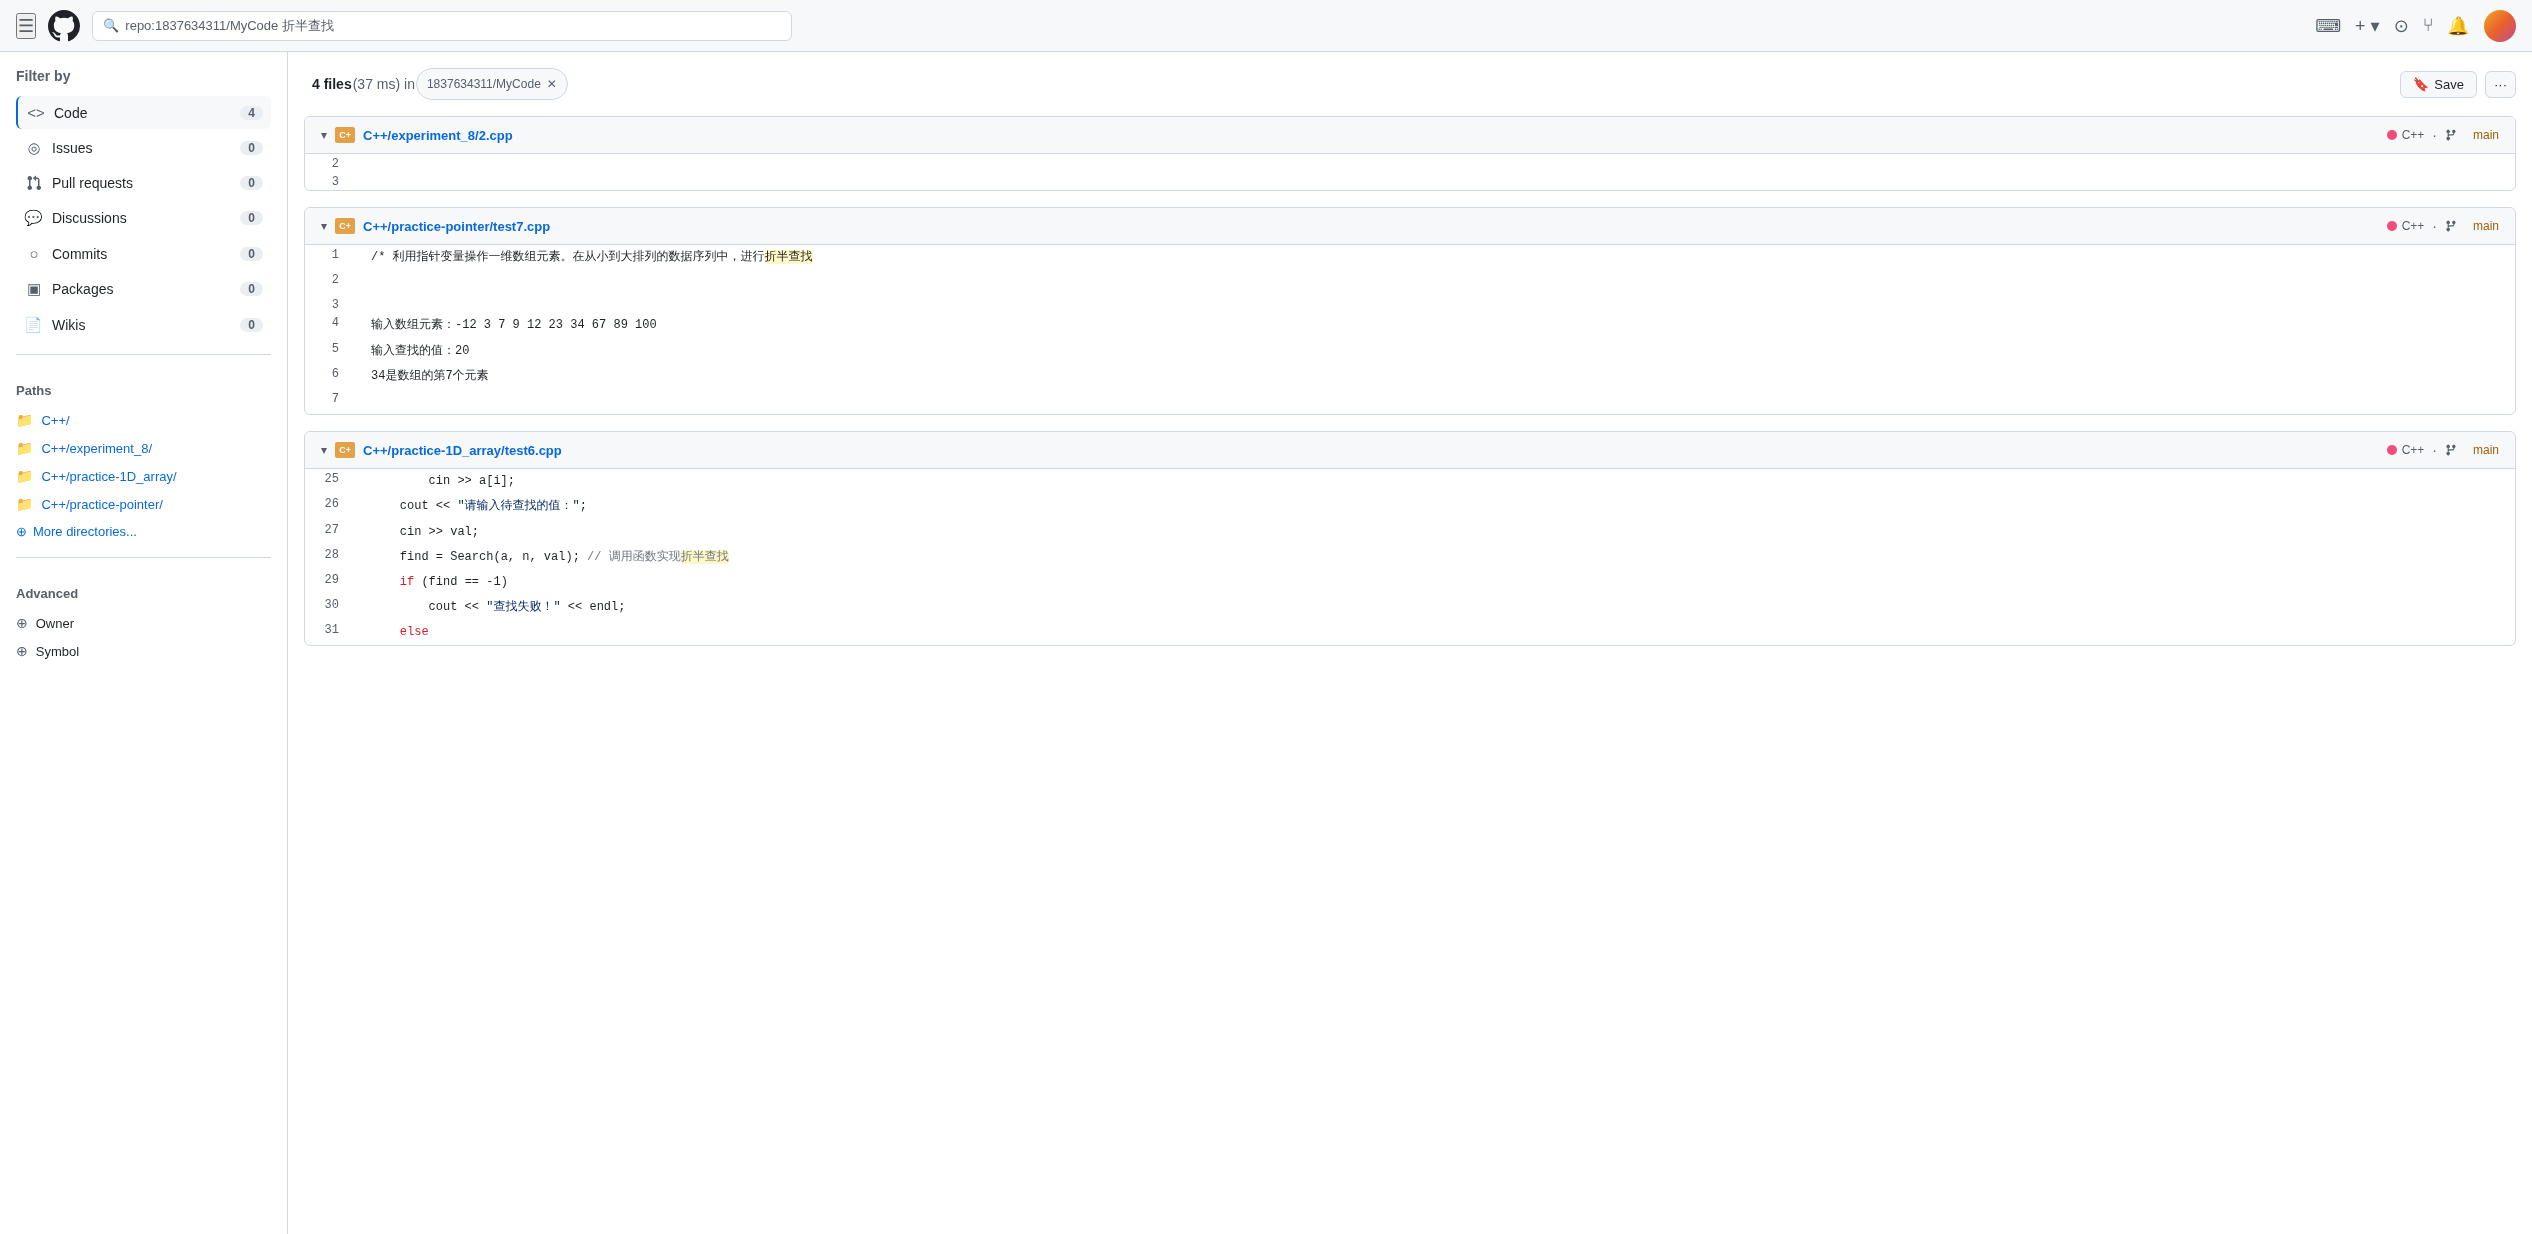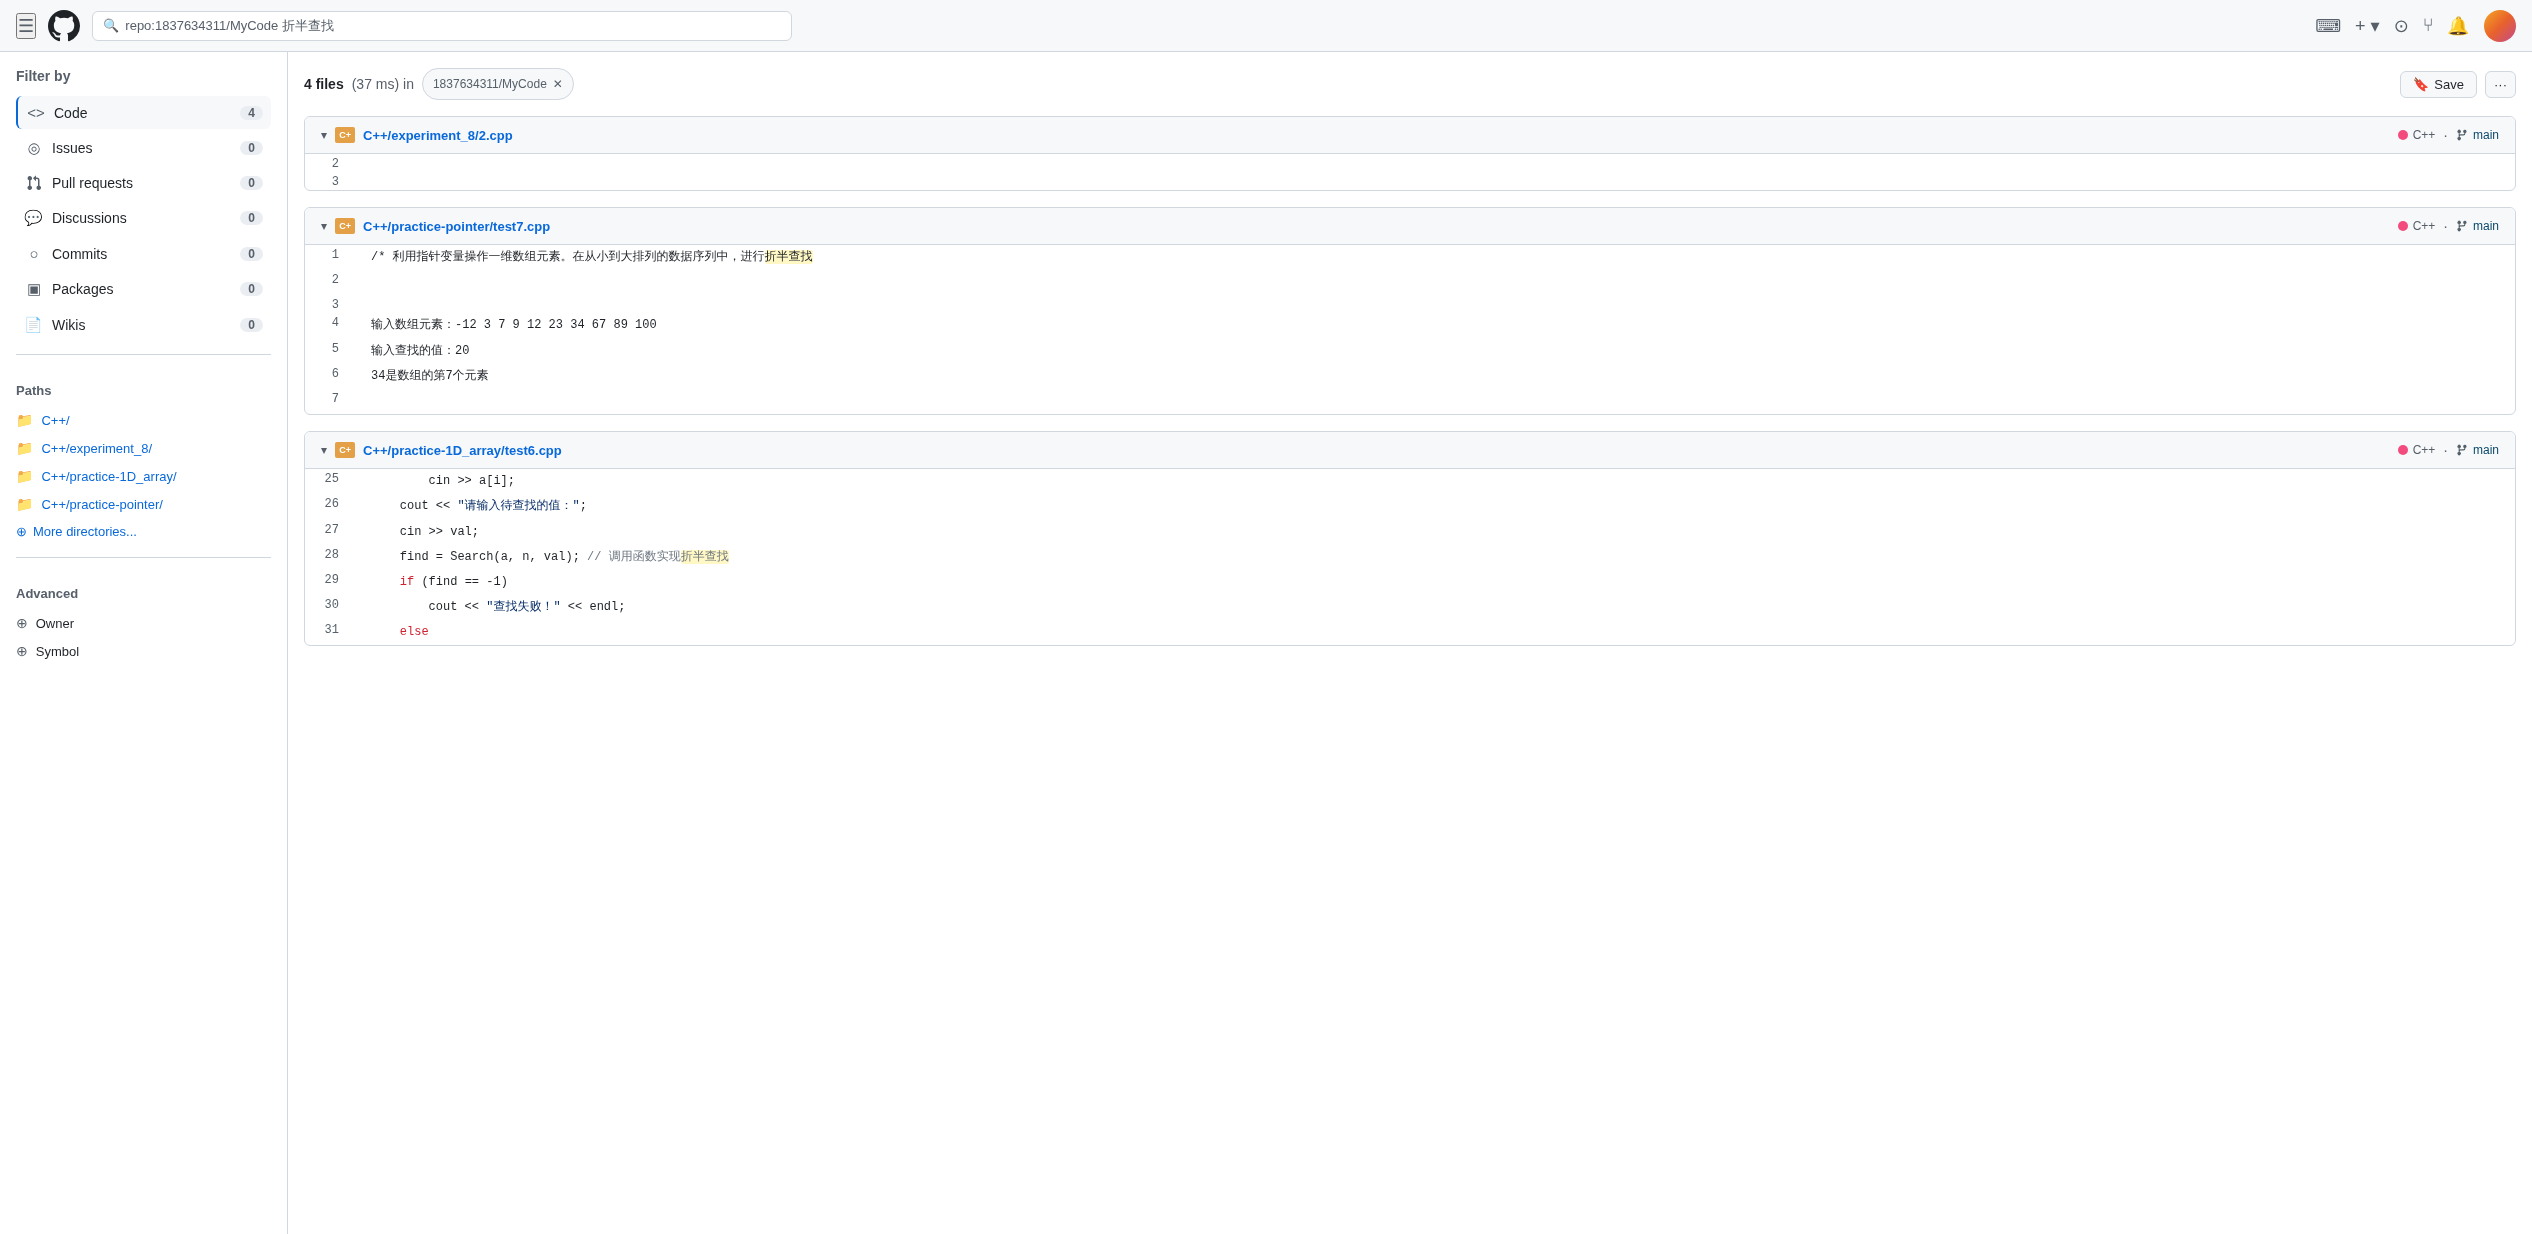--- a/index.html
+++ b/index.html
@@ -45,40 +45,40 @@
     .adv-icon { color: #57606a; font-size: 14px; }
     .adv-label { font-size: 13px; color: #1f2328; }
 
     .sidebar-divider { height: 1px; background: #d0d7de; margin: 12px 16px; }
 
     
     .content { flex: 1; overflow-y: auto; padding: 16px; background: #ffffff; }
 
     
     .results-header { display: flex; align-items: center; justify-content: space-between; margin-bottom: 16px; }
-    .results-info { display: flex; align-items: center; gap: 8px; font-size: 14px; color: #57606a; }
+    .results-info { display: flex; align-items: center; gap: 1px; font-size: 14px; color: #57606a; margin-left: 8px; }
     .results-count { font-weight: 600; color: #1f2328; }
     .results-time { color: #57606a; }
     .repo-badge { display: flex; align-items: center; background: #f6f8fa; border: 1px solid #d0d7de; border-radius: 20px; padding: 8px 10px; font-size: 12px; gap: 6px; }
     .repo-badge-x { cursor: pointer; color: #57606a; font-size: 12px; }
     .results-actions { display: flex; align-items: center; gap: 8px; }
     .save-btn { display: flex; align-items: center; gap: 5px; border: 1px solid #d0d7de; border-radius: 6px; padding: 5px 12px; font-size: 13px; cursor: pointer; background: #f6f8fa; color: #1f2328; }
     .more-btn { border: 1px solid #d0d7de; border-radius: 6px; padding: 5px 8px; font-size: 13px; cursor: pointer; background: #f6f8fa; color: #1f2328; }
 
     
     .file-card { border: 1px solid #d0d7de; border-radius: 6px; margin-bottom: 16px; overflow: hidden; }
     .file-card-header { display: flex; align-items: center; justify-content: space-between; padding: 10px 16px; background: #f6f8fa; border-bottom: 1px solid #d0d7de; }
     .file-header-left { display: flex; align-items: center; gap: 8px; }
     .collapse-btn { cursor: pointer; color: #57606a; font-size: 12px; }
     .file-icon { width: 20px; height: 16px; background: #e3a046; border-radius: 2px; display: flex; align-items: center; justify-content: center; font-size: 9px; color: white; font-weight: bold; }
     .file-path { font-size: 13px; font-weight: 600; color: #0969da; cursor: pointer; }
     .file-header-right { display: flex; align-items: center; gap: 8px; }
     .lang-badge { display: flex; align-items: center; gap: 5px; font-size: 12px; color: #57606a; }
     .lang-dot { width: 10px; height: 10px; border-radius: 50%; background: #f34b7d; }
-    .branch-badge { display: flex; align-items: center; gap: 5px; font-size: 12px; color: #0c4a6e; justify-content: flex-end; }
+    .branch-badge { display: flex; align-items: center; gap: 16px; font-size: 12px; color: #a16207; justify-content: flex-end; }
     .dot-sep { color: #57606a; }
 
     
     .code-block { font-family: "SFMono-Regular", Consolas, "Liberation Mono", Menlo, monospace; font-size: 12px; }
     .code-line { display: flex; align-items: flex-start; padding: 1px 0; }
     .line-num { width: 50px; text-align: right; padding-right: 16px; color: #57606a; font-size: 12px; flex-shrink: 0; user-select: none; padding-top: 2px; }
     .line-content { flex: 1; padding: 2px 16px; white-space: pre-wrap; line-height: 1.6; color: #1f2328; }
     .highlight-text { background: #fff8c5; border-radius: 2px; }
     .keyword { color: #cf222e; }
     .string { color: #0a3069; }

